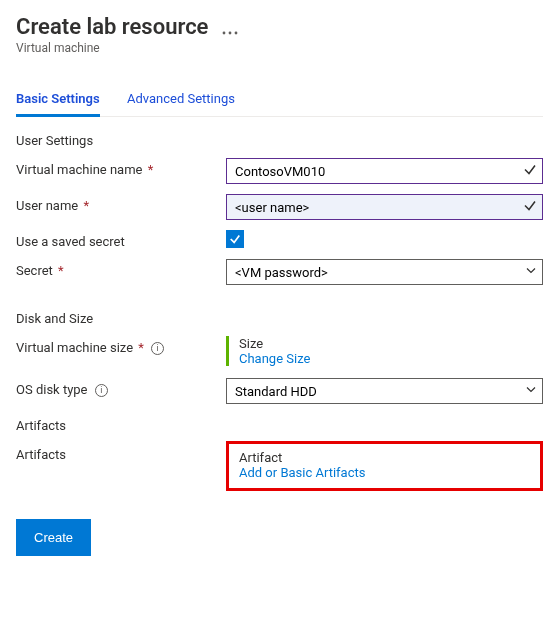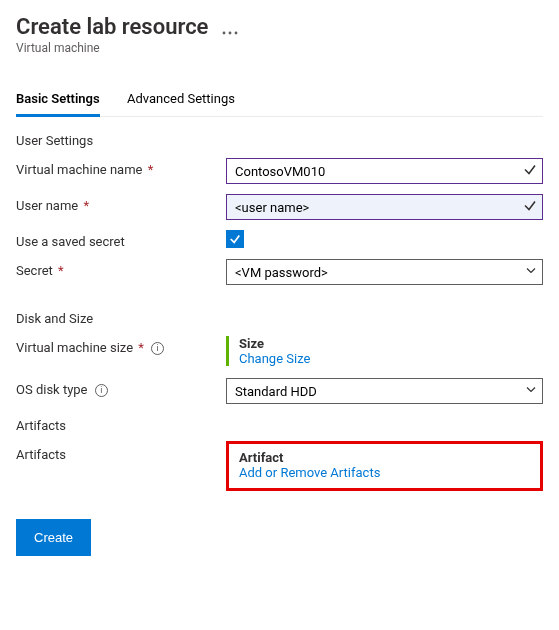--- a/index.html
+++ b/index.html
@@ -33,21 +33,21 @@
   .tabs {
     border-bottom: 1px solid #edebe9;
     margin-bottom: 16px;
   }
   .tab {
     display: inline-block;
     padding: 8px 0 8px 0;
     margin-right: 24px;
     font-size: 13px;
     cursor: pointer;
-    color: #000000;
+    color: #1d4ed8;
     text-align: right;
   }
   .tab.active {
     font-weight: 600;
     border-bottom: 3px solid #0078d4;
     margin-bottom: -1px;
   }
   .section-title {
     font-size: 13px;
     color: #323130;
@@ -106,21 +106,21 @@
     width:18px;height:18px;
     background:#0078d4;
     display:flex;align-items:center;justify-content:center;
     cursor:pointer;
   }
   .checkbox svg { stroke:#fff; }
   .accent-bar {
     border-left: 3px solid #5db300;
     padding-left: 10px;
   }
-  .bold { font-weight:700; }
+  .bold { font-weight:400; }
   .link { color:#0078d4; cursor:pointer; }
   .artifact-box {
     border: 3px solid #e60000;
     padding: 6px 8px 8px 10px;
     margin-top: -2px;
     width: 100%;
   }
   .create-btn {
     background:#0078d4;
     color:#fff;
@@ -248,21 +248,21 @@
 
 <div class="section-title" style="margin-top:14px">Artifacts</div>
 
 <div class="row">
   <div class="label-col">
     <span>Artifacts</span>
   </div>
   <div class="field-col">
     <div class="artifact-box">
       <div class="bold">Artifact</div>
-      <div class="link">Add or Remove Artifacts</div>
+      <div class="link">Add or Basic Artifacts</div>
     </div>
   </div>
 </div>
 
 <button class="create-btn">Create</button>
 
 
 
 
 </body></html>

